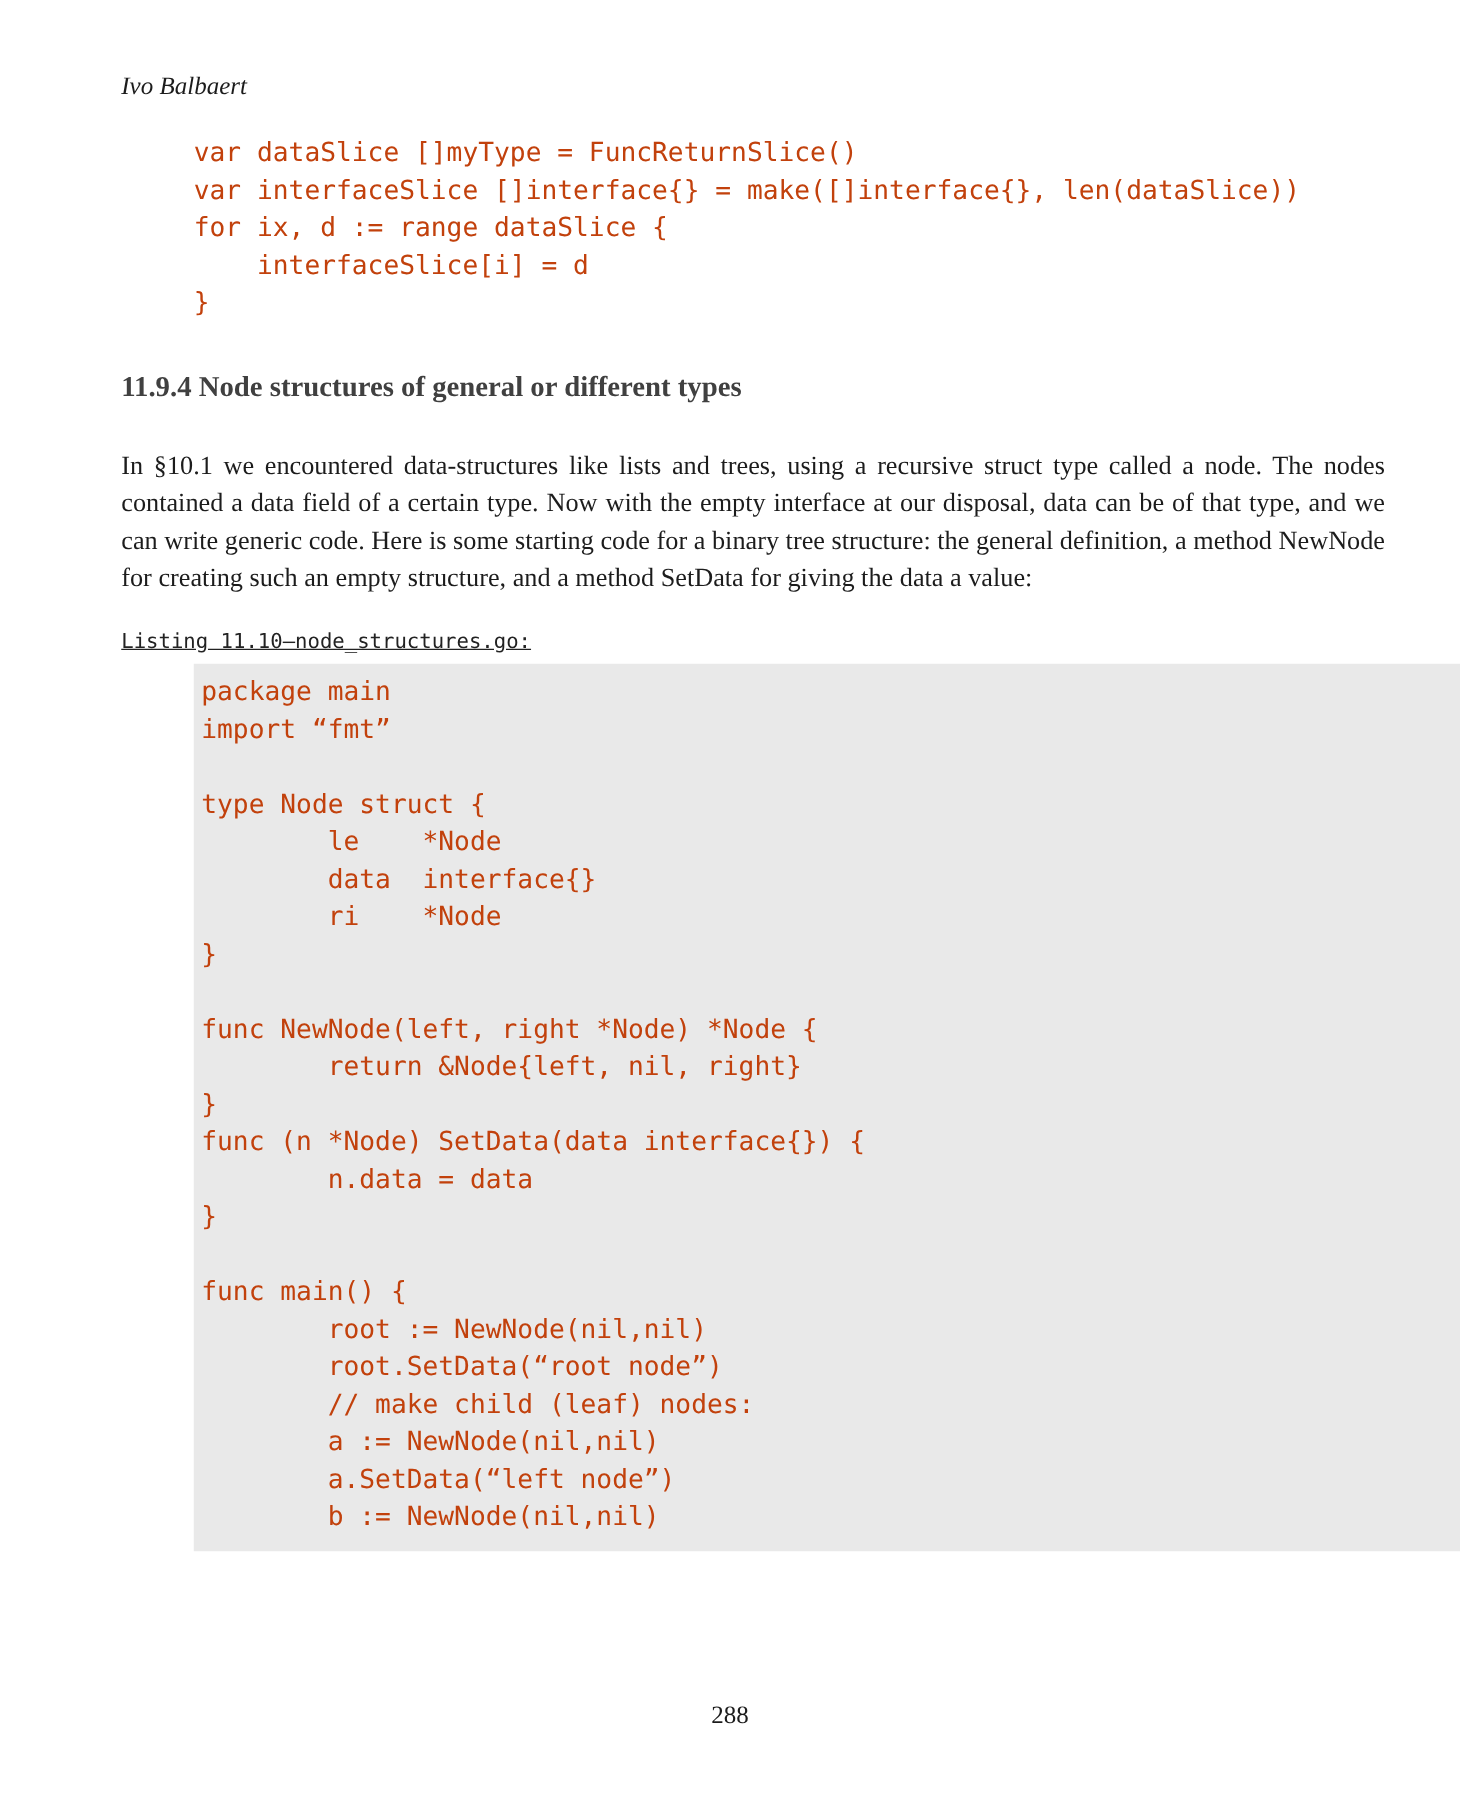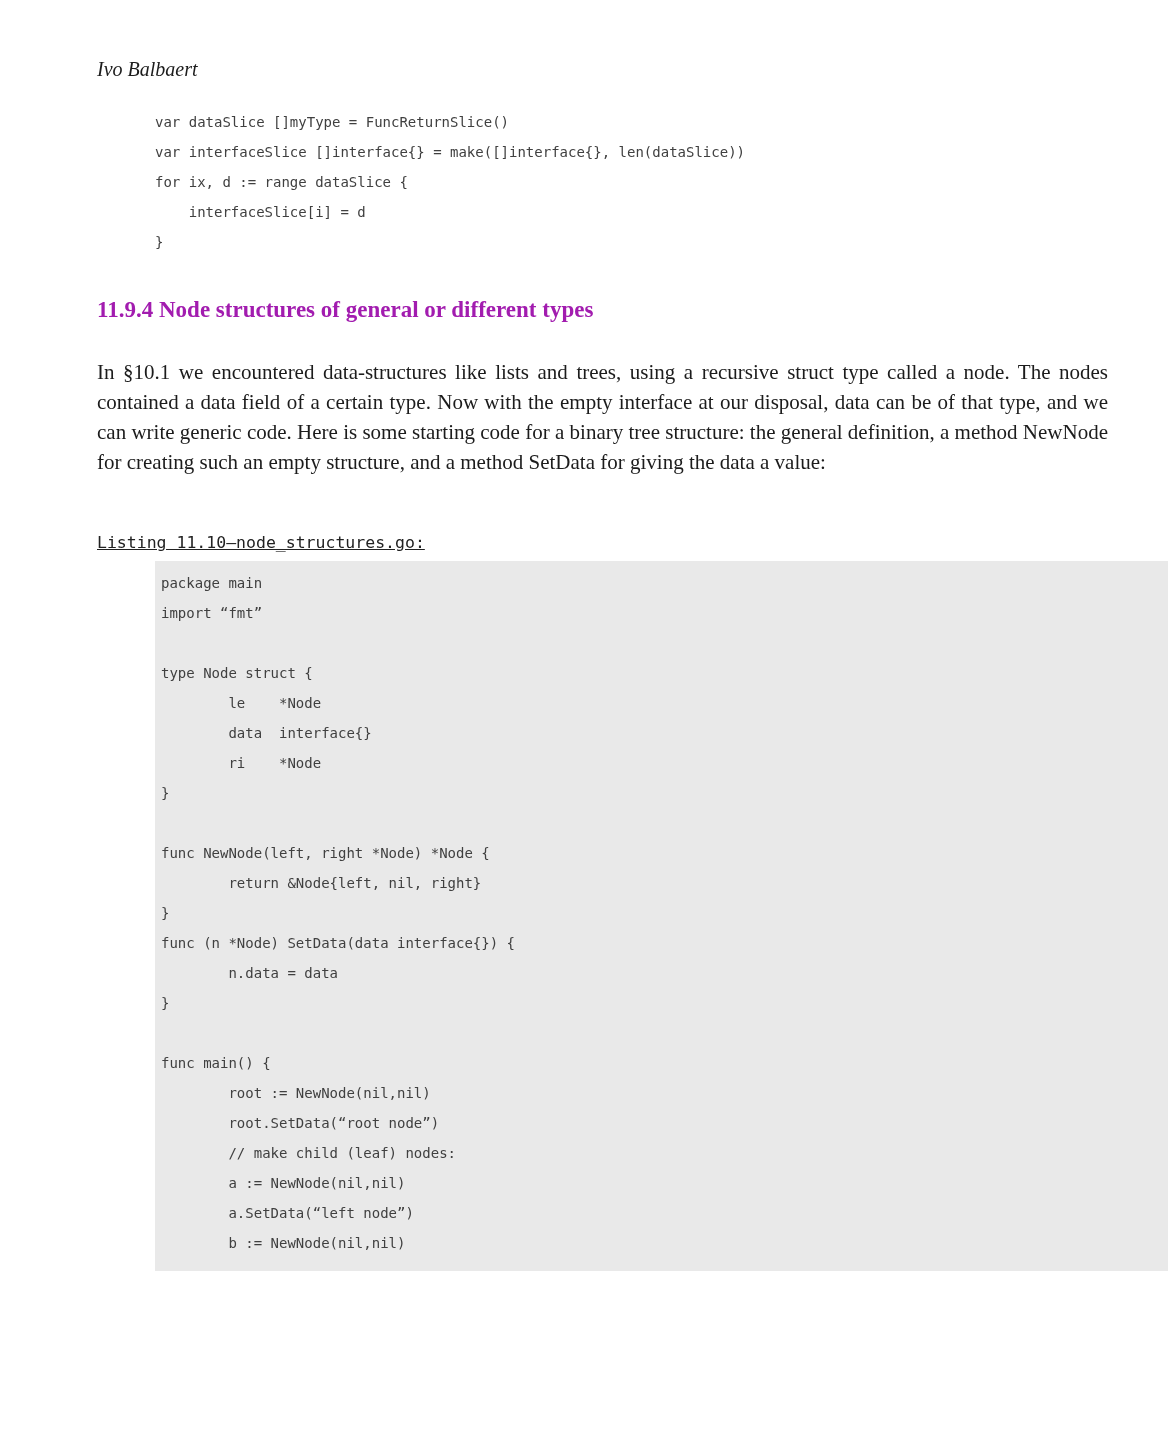--- a/index.html
+++ b/index.html
@@ -22,40 +22,40 @@
   }
   .body-text {
     font-size: 21px;
     line-height: 30px;
     margin-top: 32px;
     color: #1c1c1c;
   }
   .justified { text-align: justify; }
   pre.code {
     font-family: "DejaVu Sans Mono", monospace;
-    font-size: 14px;
+    font-size: 21px;
     line-height: 30px;
-    color: #404040;
+    color: #c2410c;
     margin-left: 58px;
     white-space: pre;
   }
   pre.plain { margin-top: 25px; }
   .heading {
     font-family: "Liberation Serif", serif;
     font-weight: bold;
     font-size: 23px;
     line-height: 30px;
     margin-top: 38px;
-    color: #a21caf;
+    color: #404040;
   }
   .listing-label {
     font-family: "DejaVu Sans Mono", monospace;
     font-size: 16.5px;
     line-height: 24px;
-    margin-top: 54px;
+    margin-top: 24px;
     text-decoration: underline;
     color: #222222;
   }
   pre.shaded {
     background: #e9e9e9;
     width: 1036px;
     margin-top: 6px;
     padding: 7px 10px 13px 6px;
   }
   .page-number {
@@ -105,14 +105,15 @@
 }
 
 func main() {
         root := NewNode(nil,nil)
         root.SetData(“root node”)
         // make child (leaf) nodes:
         a := NewNode(nil,nil)
         a.SetData(“left node”)
         b := NewNode(nil,nil)</pre>
 
+  <div class="page-number">288</div>
 
 </div>
 
 </body></html>

